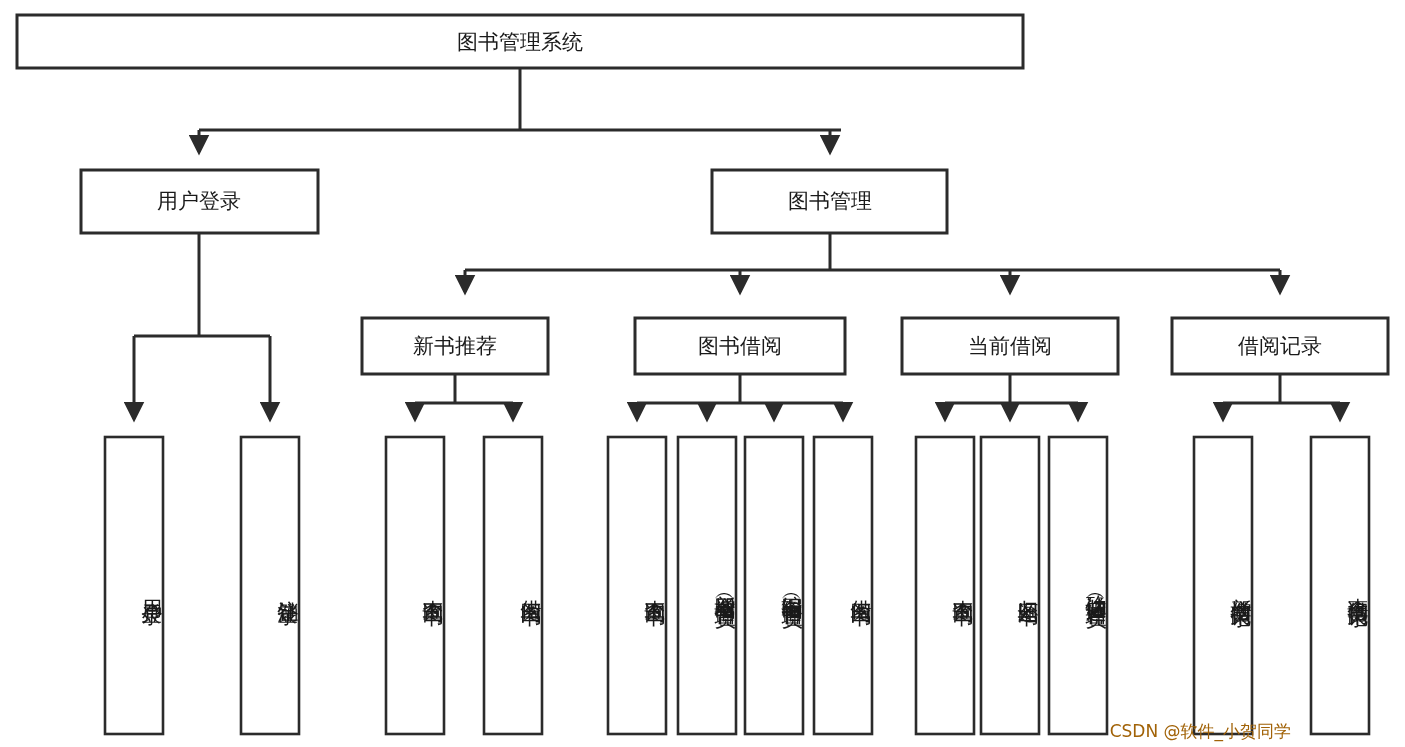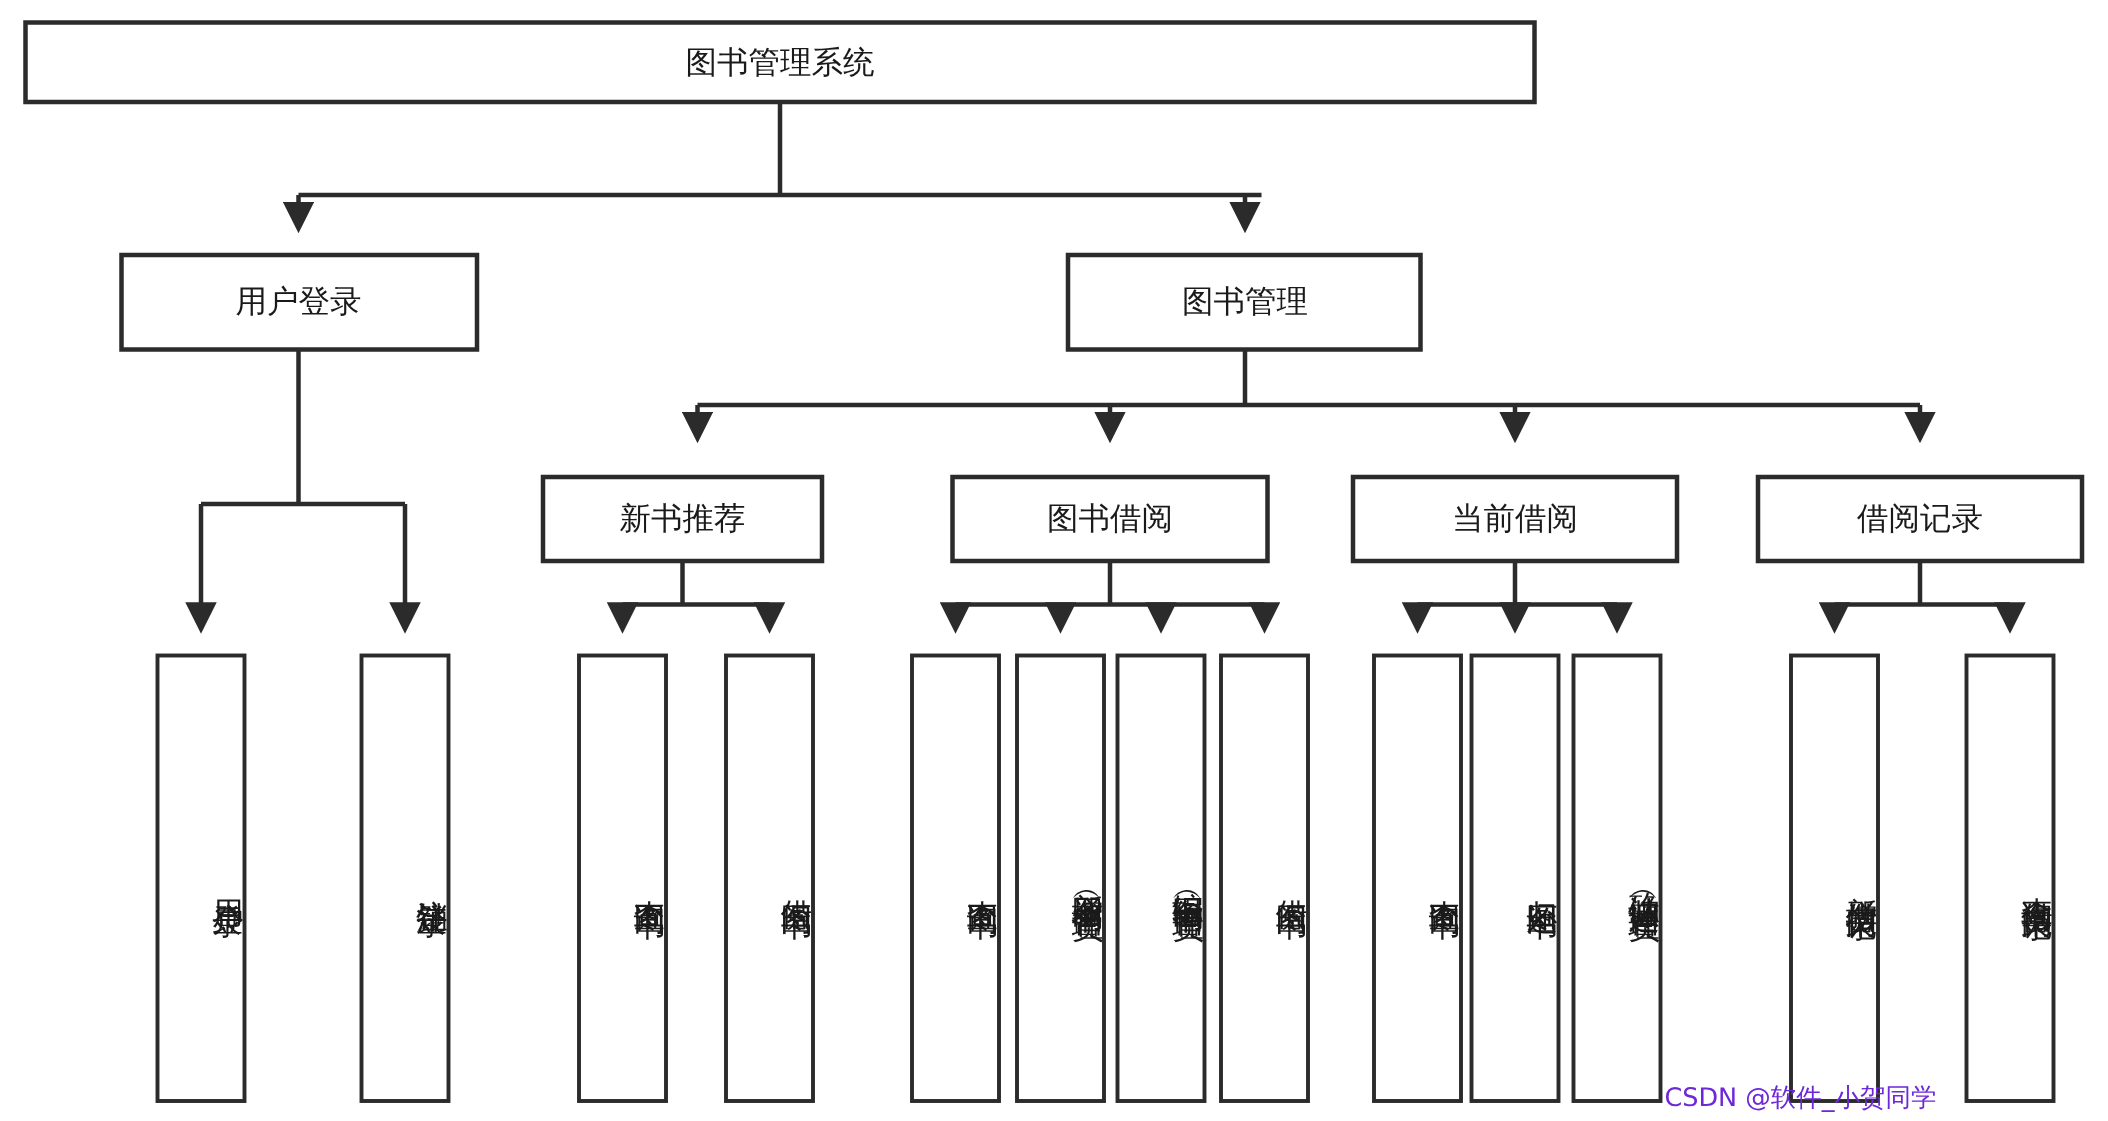--- a/index.html
+++ b/index.html
@@ -65,21 +65,21 @@
     justify-content: center;
     white-space: nowrap;
     pointer-events: none;
   }
   .watermark {
     position: absolute;
     right: 8px;
     bottom: 4px;
     font-family: "DejaVu Sans", "Liberation Sans", sans-serif;
     font-size: 17px;
-    color: #6d28d9;
+    color: #a16207;
     white-space: nowrap;
   }
 </style>
 </head>
 <body>
 
 <div id="diagram-root">
 
   <svg id="tree-svg" viewBox="0 0 1405 747">
     <defs>

